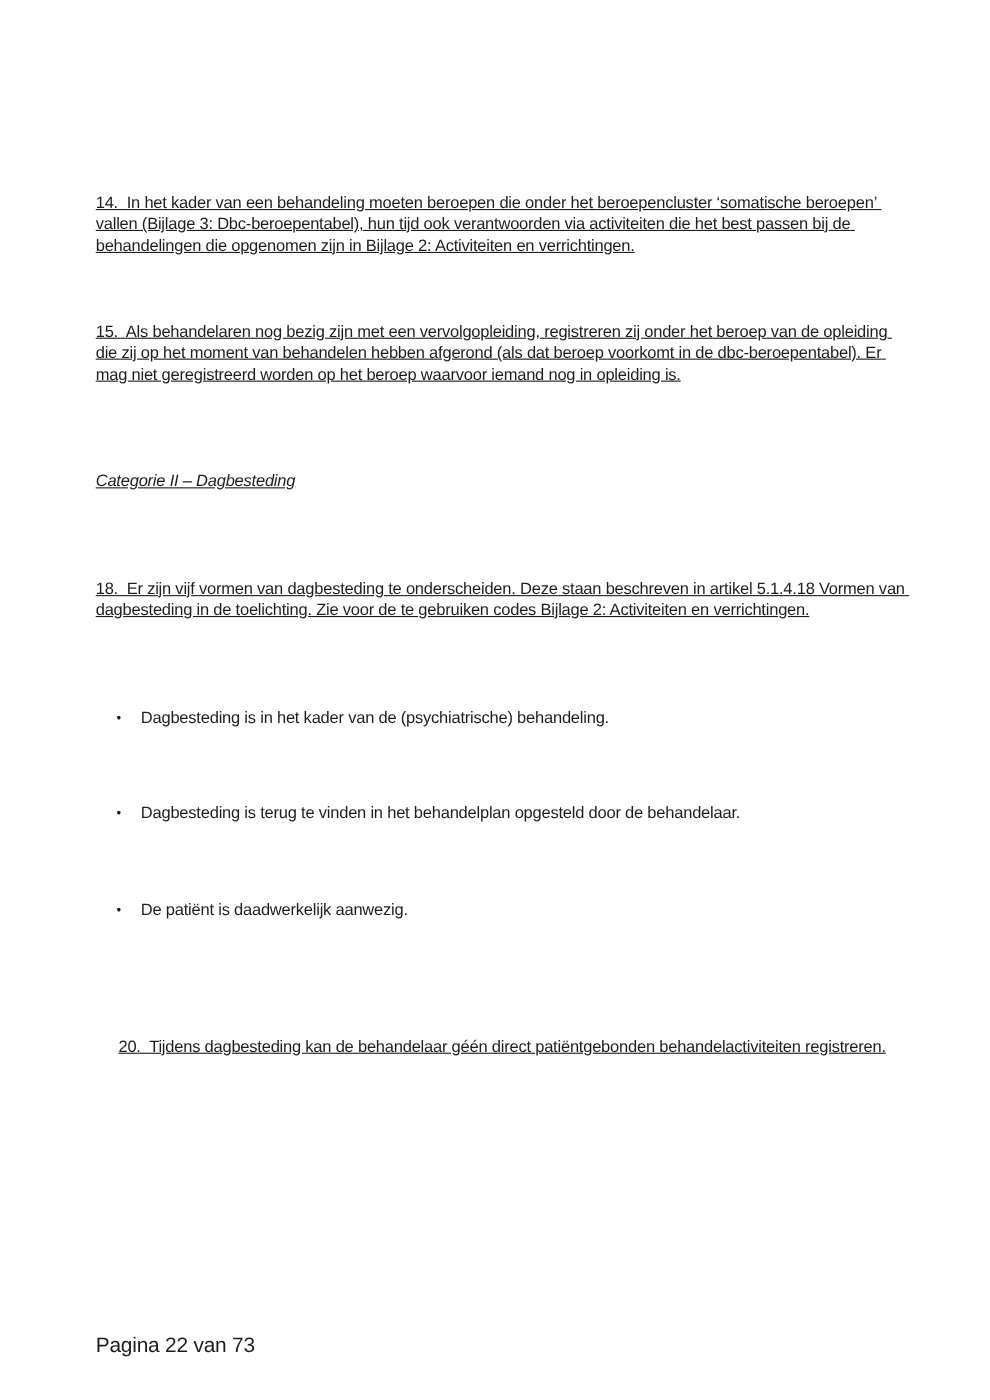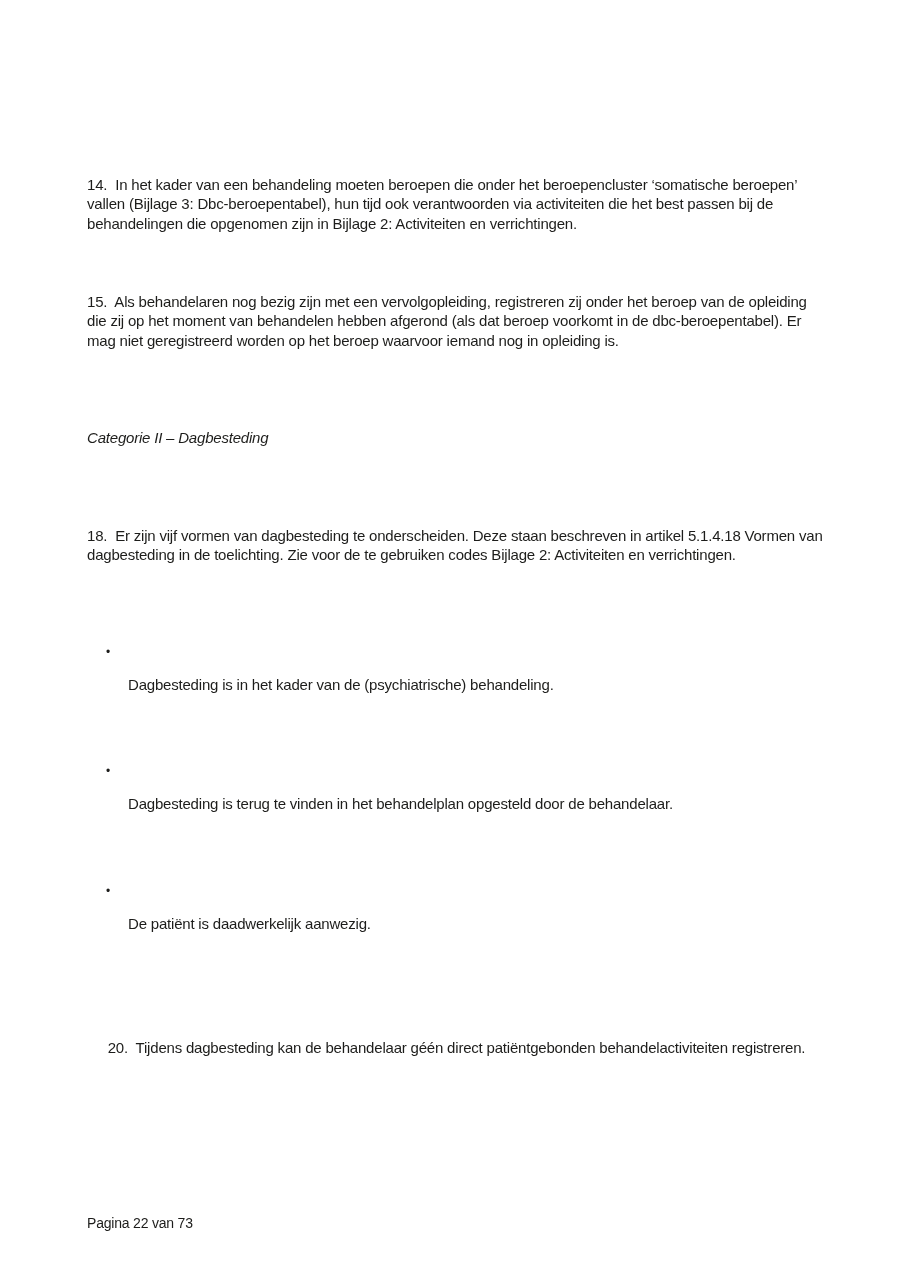--- a/index.html
+++ b/index.html
@@ -19,21 +19,21 @@
   .content {
     position: absolute;
     left: 87px;
     top: 116px;
     width: 739px;
     font-size: 15px;
     line-height: 19.5px;
     letter-spacing: -0.2px;
     white-space: pre-wrap;
   }
-  .content p { margin: 0; }
+  .content p { margin: 0; text-decoration: underline; }
   .mb39 { margin-bottom: 39px; }
   .mb29 { margin-bottom: 29px; }
   .mb10 { margin-bottom: 10px; }
   .mb38 { margin-bottom: 38px; text-align: center; }
   .mb36 { margin-bottom: 36px; }
   .h-cat {
     font-style: italic;
     margin-bottom: 8px;
   }
   .bullet-row {
@@ -41,29 +41,29 @@
     padding-left: 19px;
     margin-bottom: 9.5px;
   }
   .bullet-row.last { margin-bottom: 46px; }
   .bullet-dot {
     flex: 0 0 22px;
     width: 22px;
     font-size: 12px;
     line-height: 19.5px;
   }
-  .bullet-text { flex: 1 1 auto; margin-top: 32px; }
+  .bullet-text { flex: 1 1 auto; }
   .footer {
     position: absolute;
     left: 87px;
     top: 1214px;
     width: 739px;
     display: flex;
     justify-content: space-between;
-    font-size: 14px;
+    font-size: 19px;
     line-height: 19.5px;
     letter-spacing: -0.2px;
   }
 </style>
 </head>
 <body>
 
 <div class="page">
 
   <div class="content">

